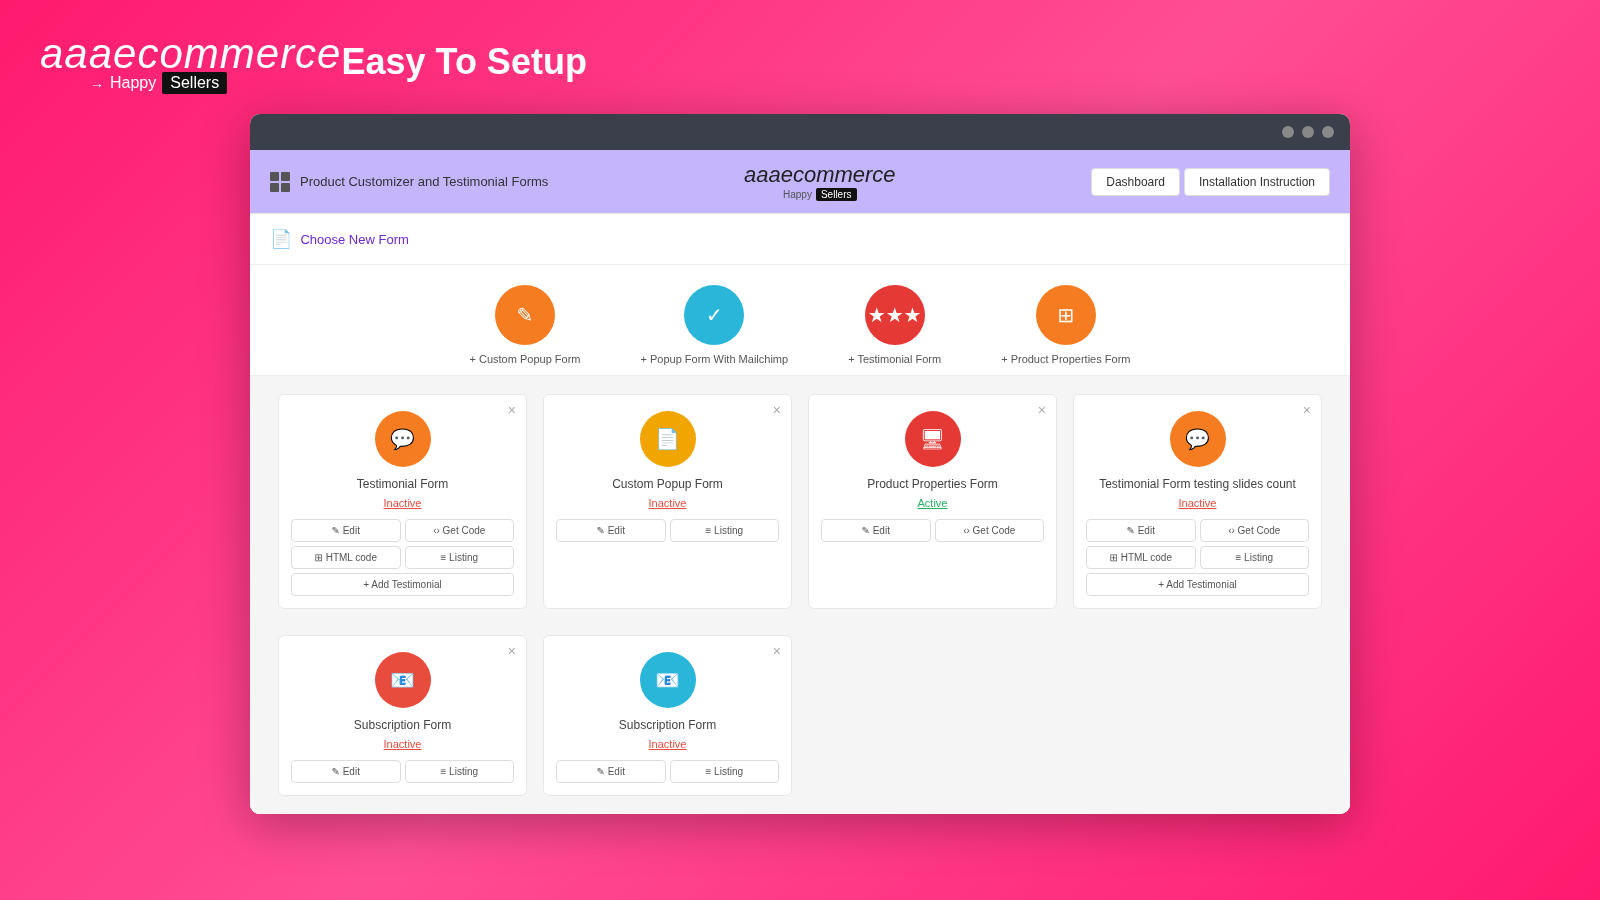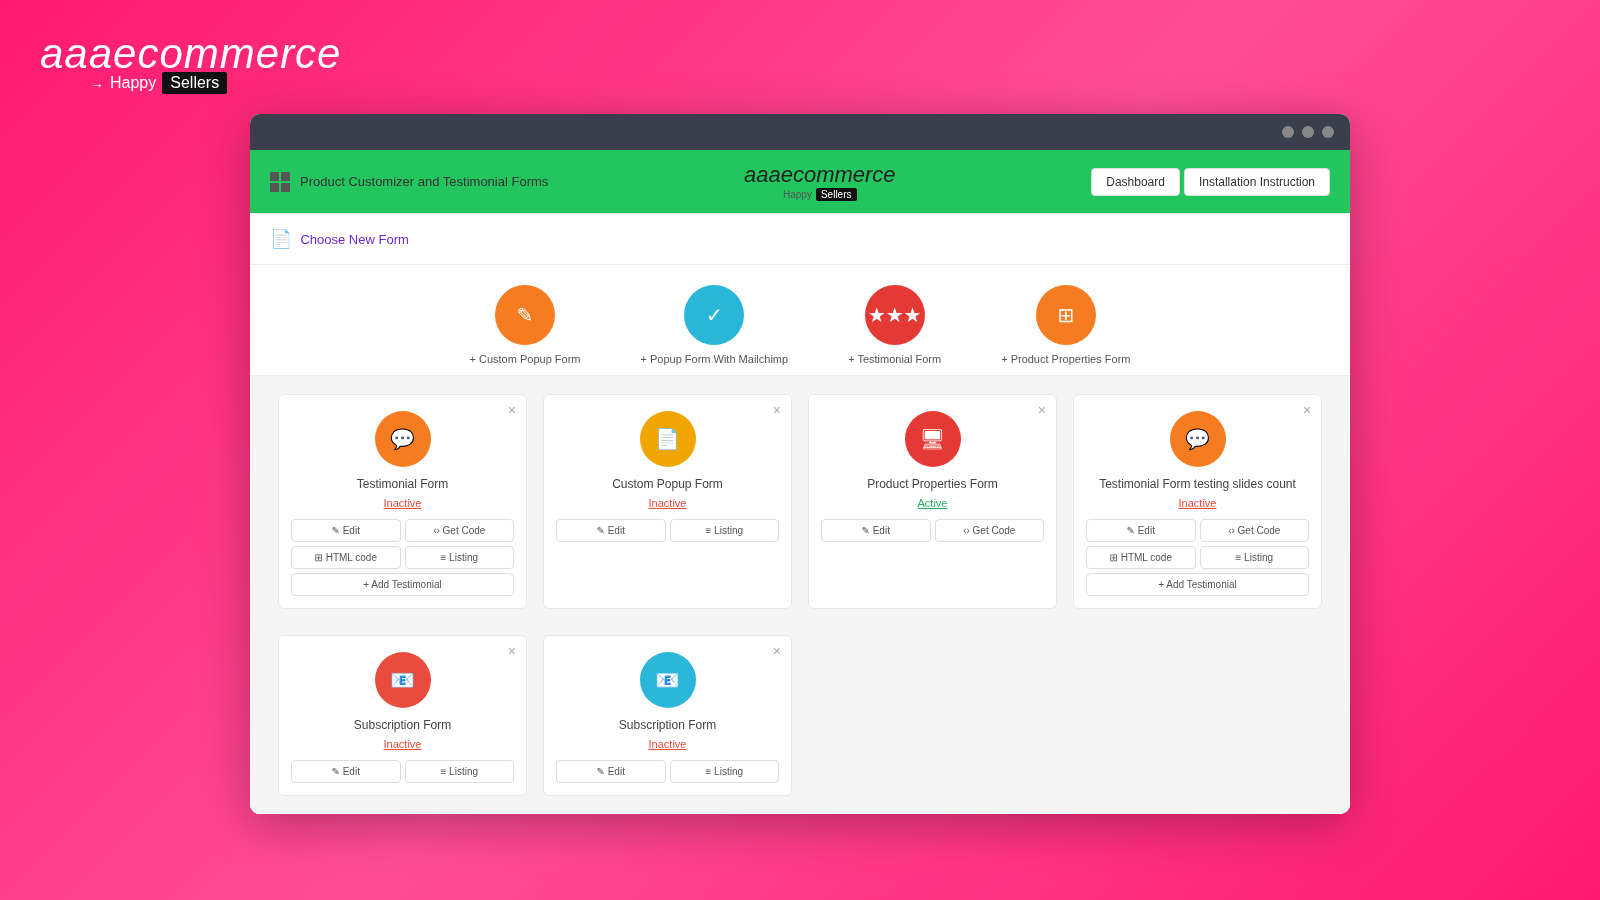--- a/index.html
+++ b/index.html
@@ -98,21 +98,21 @@
       background: #888;
     }
 
     .browser-body {
       background: #fff;
       padding: 0;
     }
 
     
     .app-header {
-      background: #22c55e;
+      background: #c4b5fd;
       border-bottom: 1px solid #e8e8e8;
       padding: 12px 20px;
       display: flex;
       align-items: center;
       justify-content: space-between;
     }
 
     .app-header-left {
       display: flex;
       align-items: center;
@@ -346,20 +346,21 @@
     <div class="logo-text">
       <span>aaa</span><span style="font-style:italic;font-weight:400;">ecommerce</span>
     </div>
     <div class="logo-subtitle">
       <span style="color:#fff;font-size:14px;">→</span>
       <span class="logo-subtitle-text">Happy</span>
       <span class="sellers-badge">Sellers</span>
     </div>
   </div>
 
+  <div class="page-title">Easy To Setup</div>
   <div class="spacer"></div>
 </div>
 
 <div class="browser-window">
   <div class="browser-titlebar">
     <div class="browser-dot"></div>
     <div class="browser-dot"></div>
     <div class="browser-dot"></div>
   </div>
 

